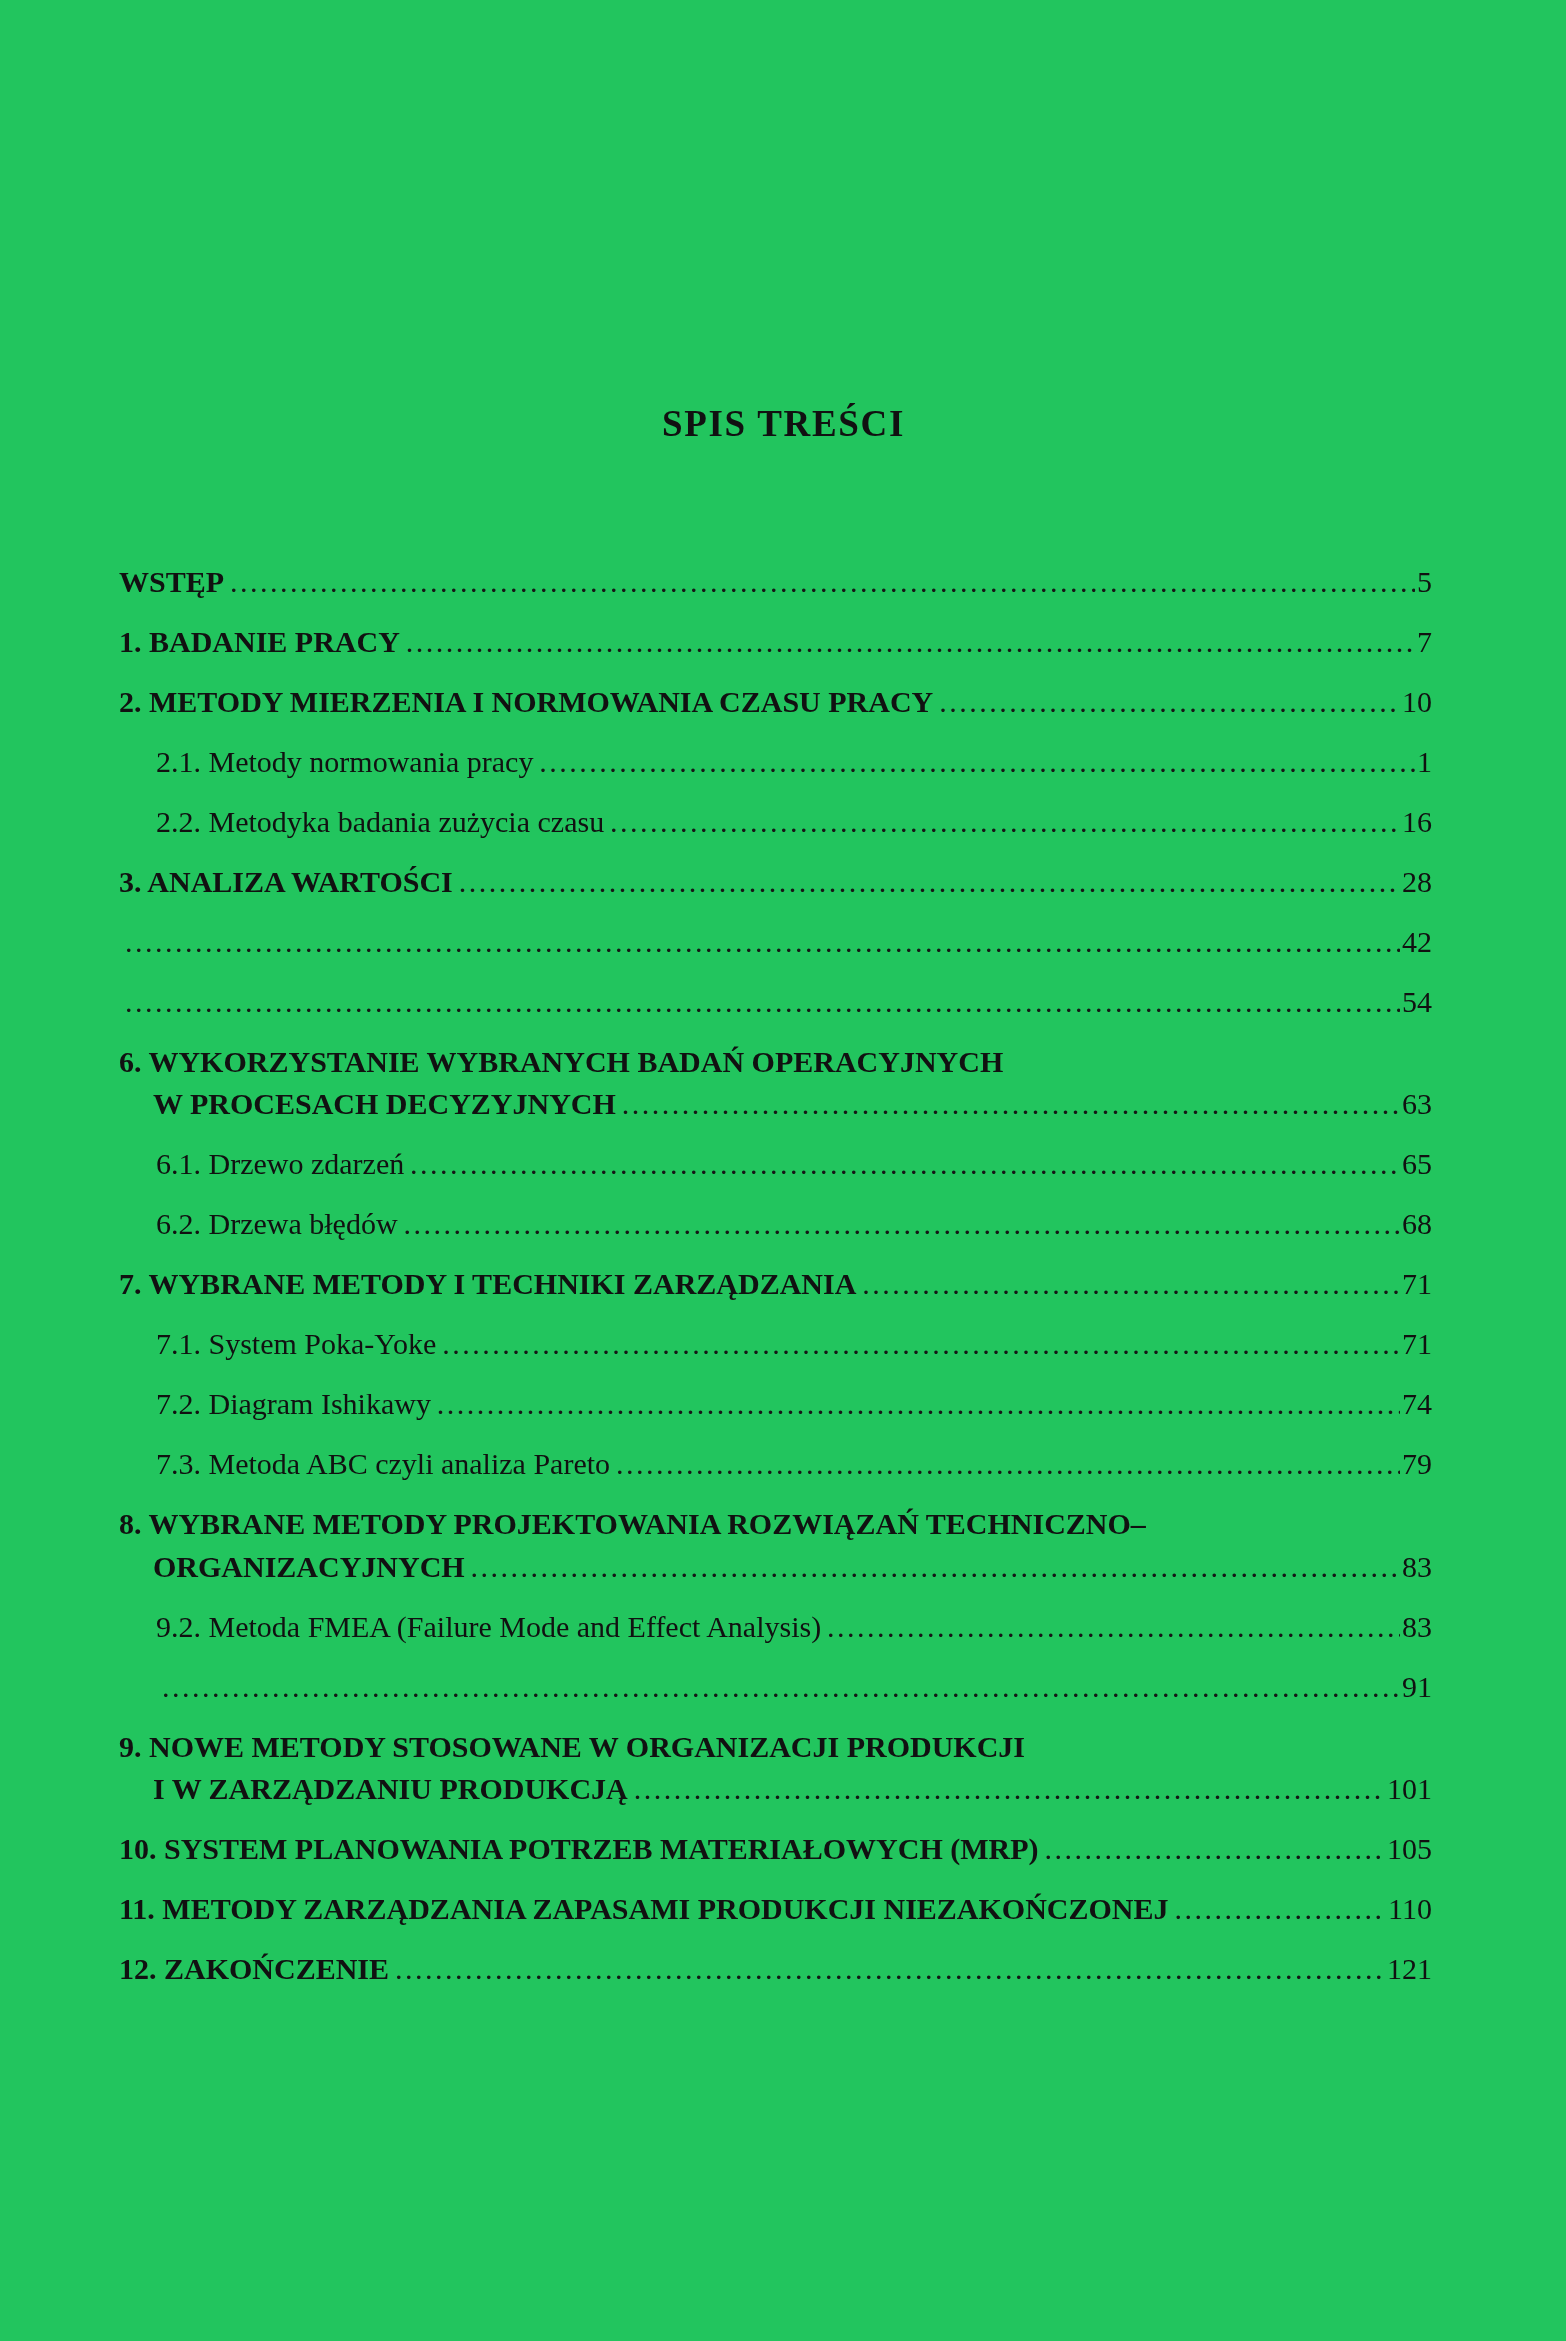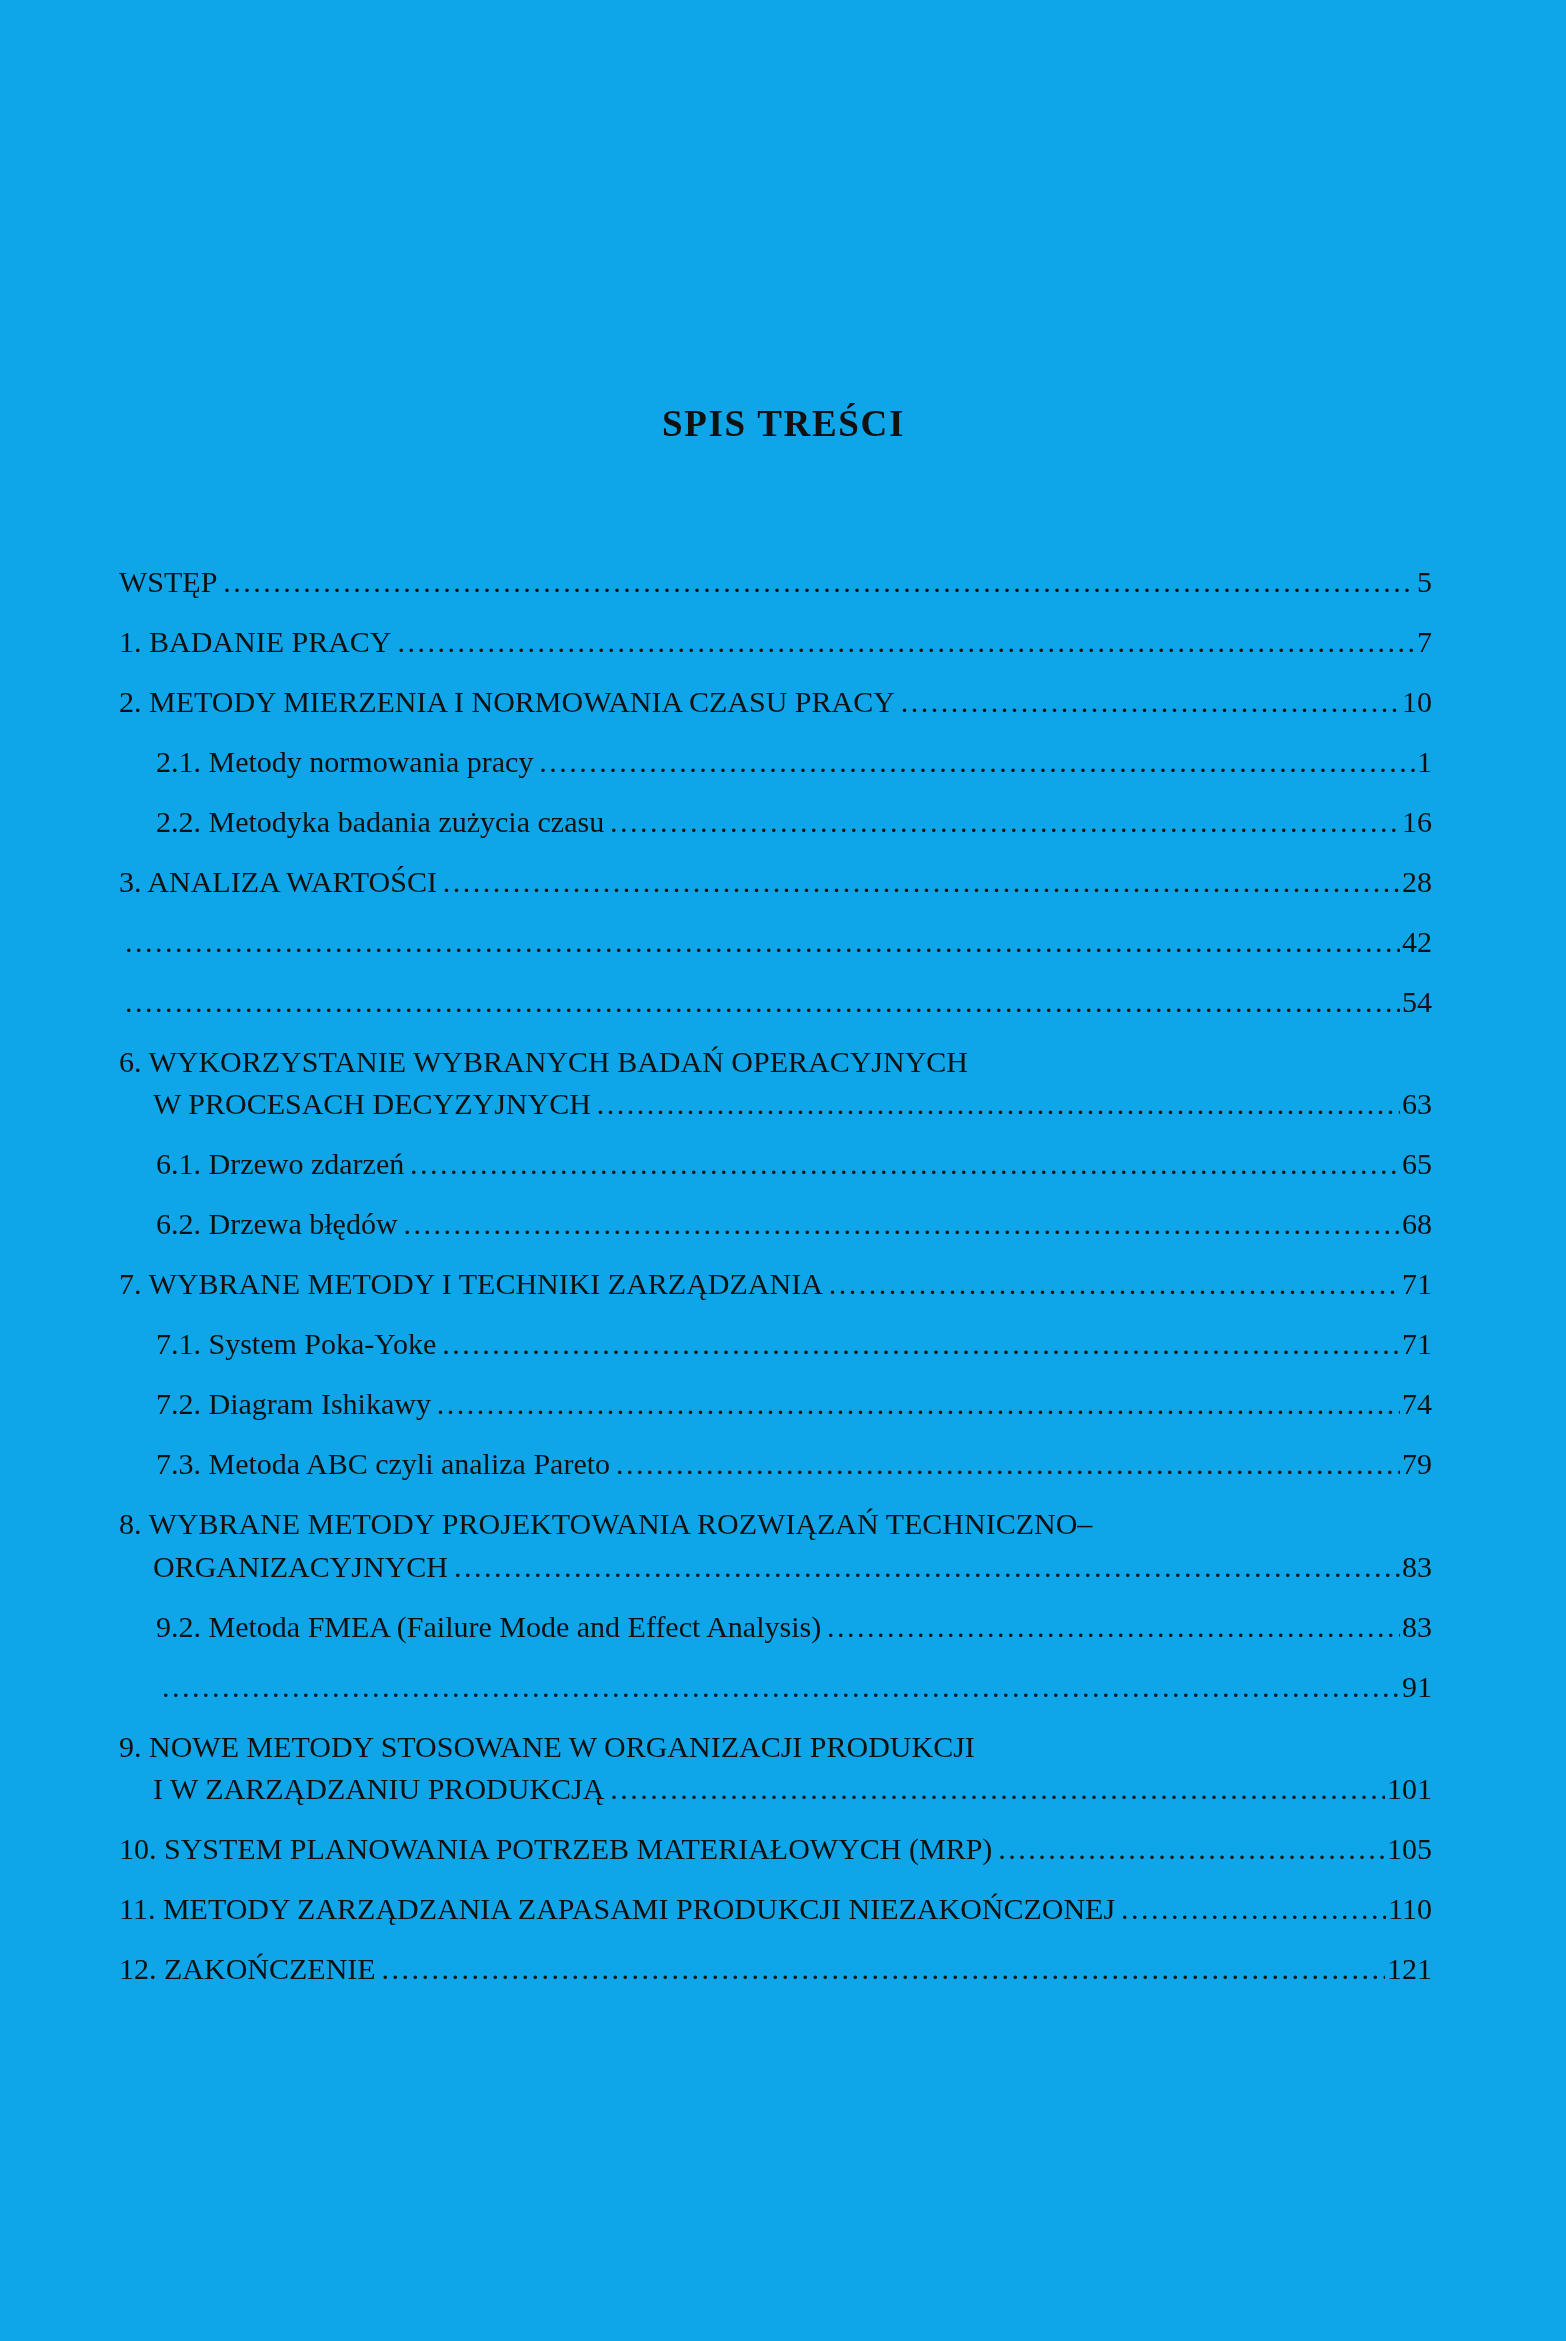--- a/index.html
+++ b/index.html
@@ -4,21 +4,21 @@
 <style>
   html, body {
     margin: 0;
     padding: 0;
     background: #ffffff;
   }
   .page {
     position: relative;
     width: 1567px;
     height: 2342px;
-    background: #0ea5e9;
+    background: #22c55e;
     font-family: "Liberation Serif", "DejaVu Serif", serif;
     color: #111111;
     overflow: hidden;
   }
   .title {
     position: absolute;
     top: 402px;
     left: 0;
     width: 100%;
     margin: 0;
@@ -50,21 +50,21 @@
   }
   .row .label {
     white-space: nowrap;
     flex: 0 0 auto;
   }
   
   .row.cont { padding-left: 34px; }
   
   .toc-entry.chapter .label,
   .toc-entry.chapter .line1 {
-    font-weight: 400;
+    font-weight: 700;
   }
   
   .toc-entry.section .row {
     padding-left: 37px;
   }
   .dots {
     flex: 1 1 0;
     min-width: 11.8px;
     overflow: hidden;
     white-space: nowrap;

